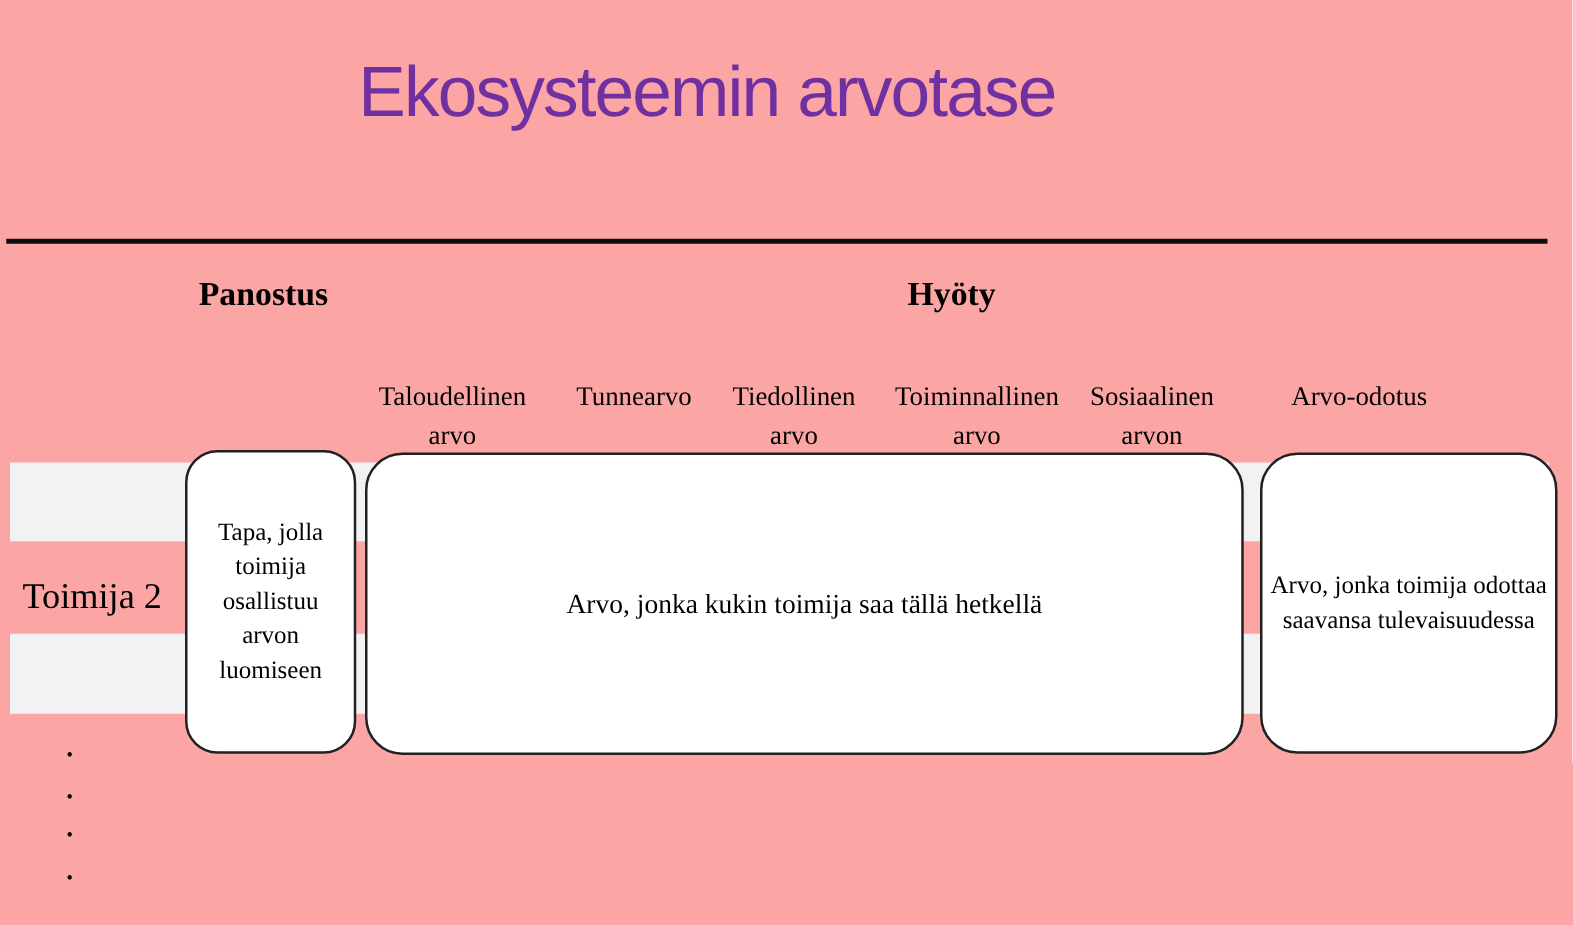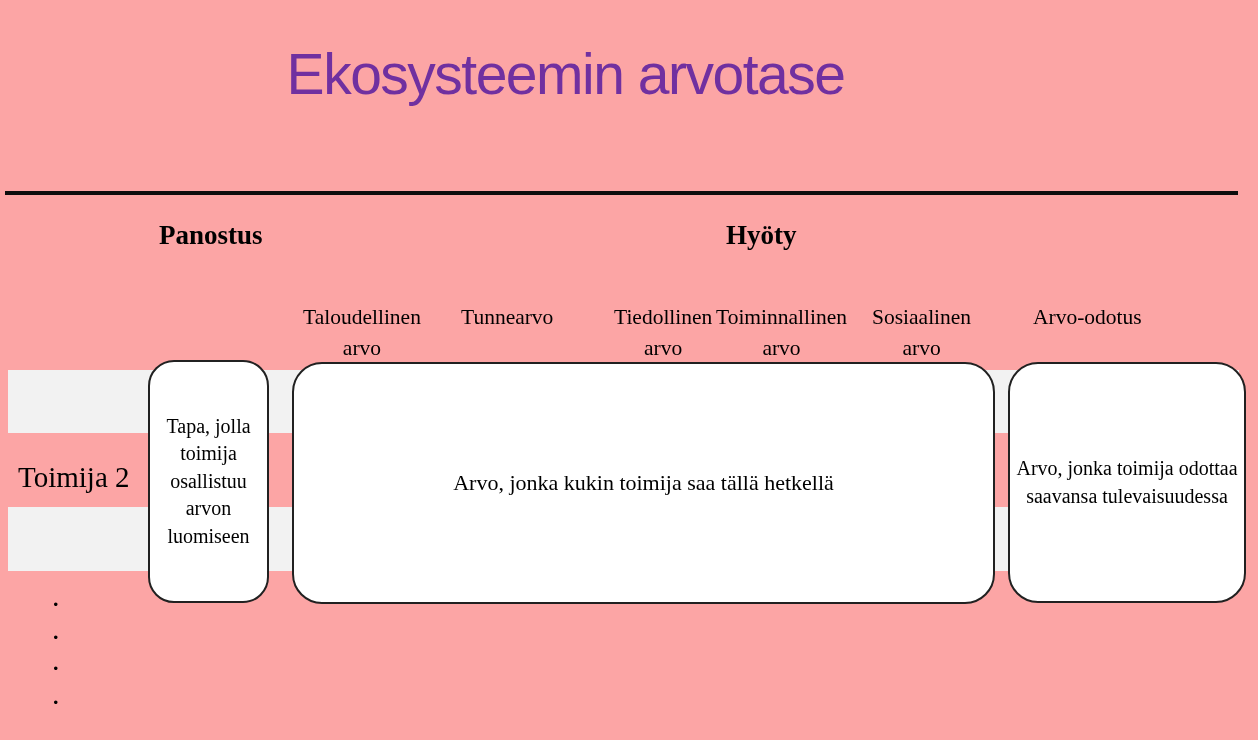--- a/index.html
+++ b/index.html
@@ -33,21 +33,21 @@
     z-index:4;
   }
   .section-header.panostus{left:159px;}
   .section-header.hyoty{left:726px;}
   .col-header{
     top:302px;
     font-size:21.5px;line-height:30.5px;
     white-space:pre-line;
     z-index:4;
   }
-  .col-0{left:303px;} .col-1{left:461px;} .col-2{left:586px;margin-left:28px;}
+  .col-0{left:303px;} .col-1{left:461px;} .col-2{left:586px;}
   .col-3{left:716px;} .col-4{left:872px;} .col-5{left:1033px;}
   .row-band{
     left:8px;width:1231px;
     background:#F2F2F2;
     z-index:1;
   }
   .band-1{top:370px;height:63px;}
   .band-3{top:507px;height:64px;}
   .row-label{
     left:18px;
@@ -65,21 +65,21 @@
   .dot.d1{top:581px;} .dot.d2{top:614px;} .dot.d3{top:645px;} .dot.d4{top:679px;}
   .rbox{
     background:#ffffff;
     border:2.5px solid #212121;
     display:flex;align-items:center;justify-content:center;
     text-align:center;
     z-index:2;
     box-sizing:border-box;
   }
   .box-panostus{
-    left:148px;top:360px;width:121px;height:243px;
+    left:148px;top:360px;width:137px;height:243px;
     border-radius:26px;
     font-size:20px;line-height:27.5px;
     padding:0 8px;
   }
   .box-current{
     left:292px;top:362px;width:703px;height:242px;
     border-radius:30px;
     font-size:22px;line-height:28px;
     padding:0 4px;
   }
@@ -103,21 +103,21 @@
   <div class="abs section-header hyoty">Hyöty</div>
 
   <div class="abs col-header col-0">Taloudellinen
 arvo</div>
   <div class="abs col-header col-1">Tunnearvo</div>
   <div class="abs col-header col-2">Tiedollinen
 arvo</div>
   <div class="abs col-header col-3">Toiminnallinen
 arvo</div>
   <div class="abs col-header col-4">Sosiaalinen
-arvo</div>
+arvon</div>
   <div class="abs col-header col-5">Arvo-odotus</div>
 
   <div class="abs row-band band-1"></div>
   <div class="abs row-band band-3"></div>
 
   <div class="abs row-label r2">Toimija 2</div>
 
   <div class="abs rbox box-panostus">
     <span>Tapa, jolla toimija osallistuu arvon luomiseen</span>
   </div>

